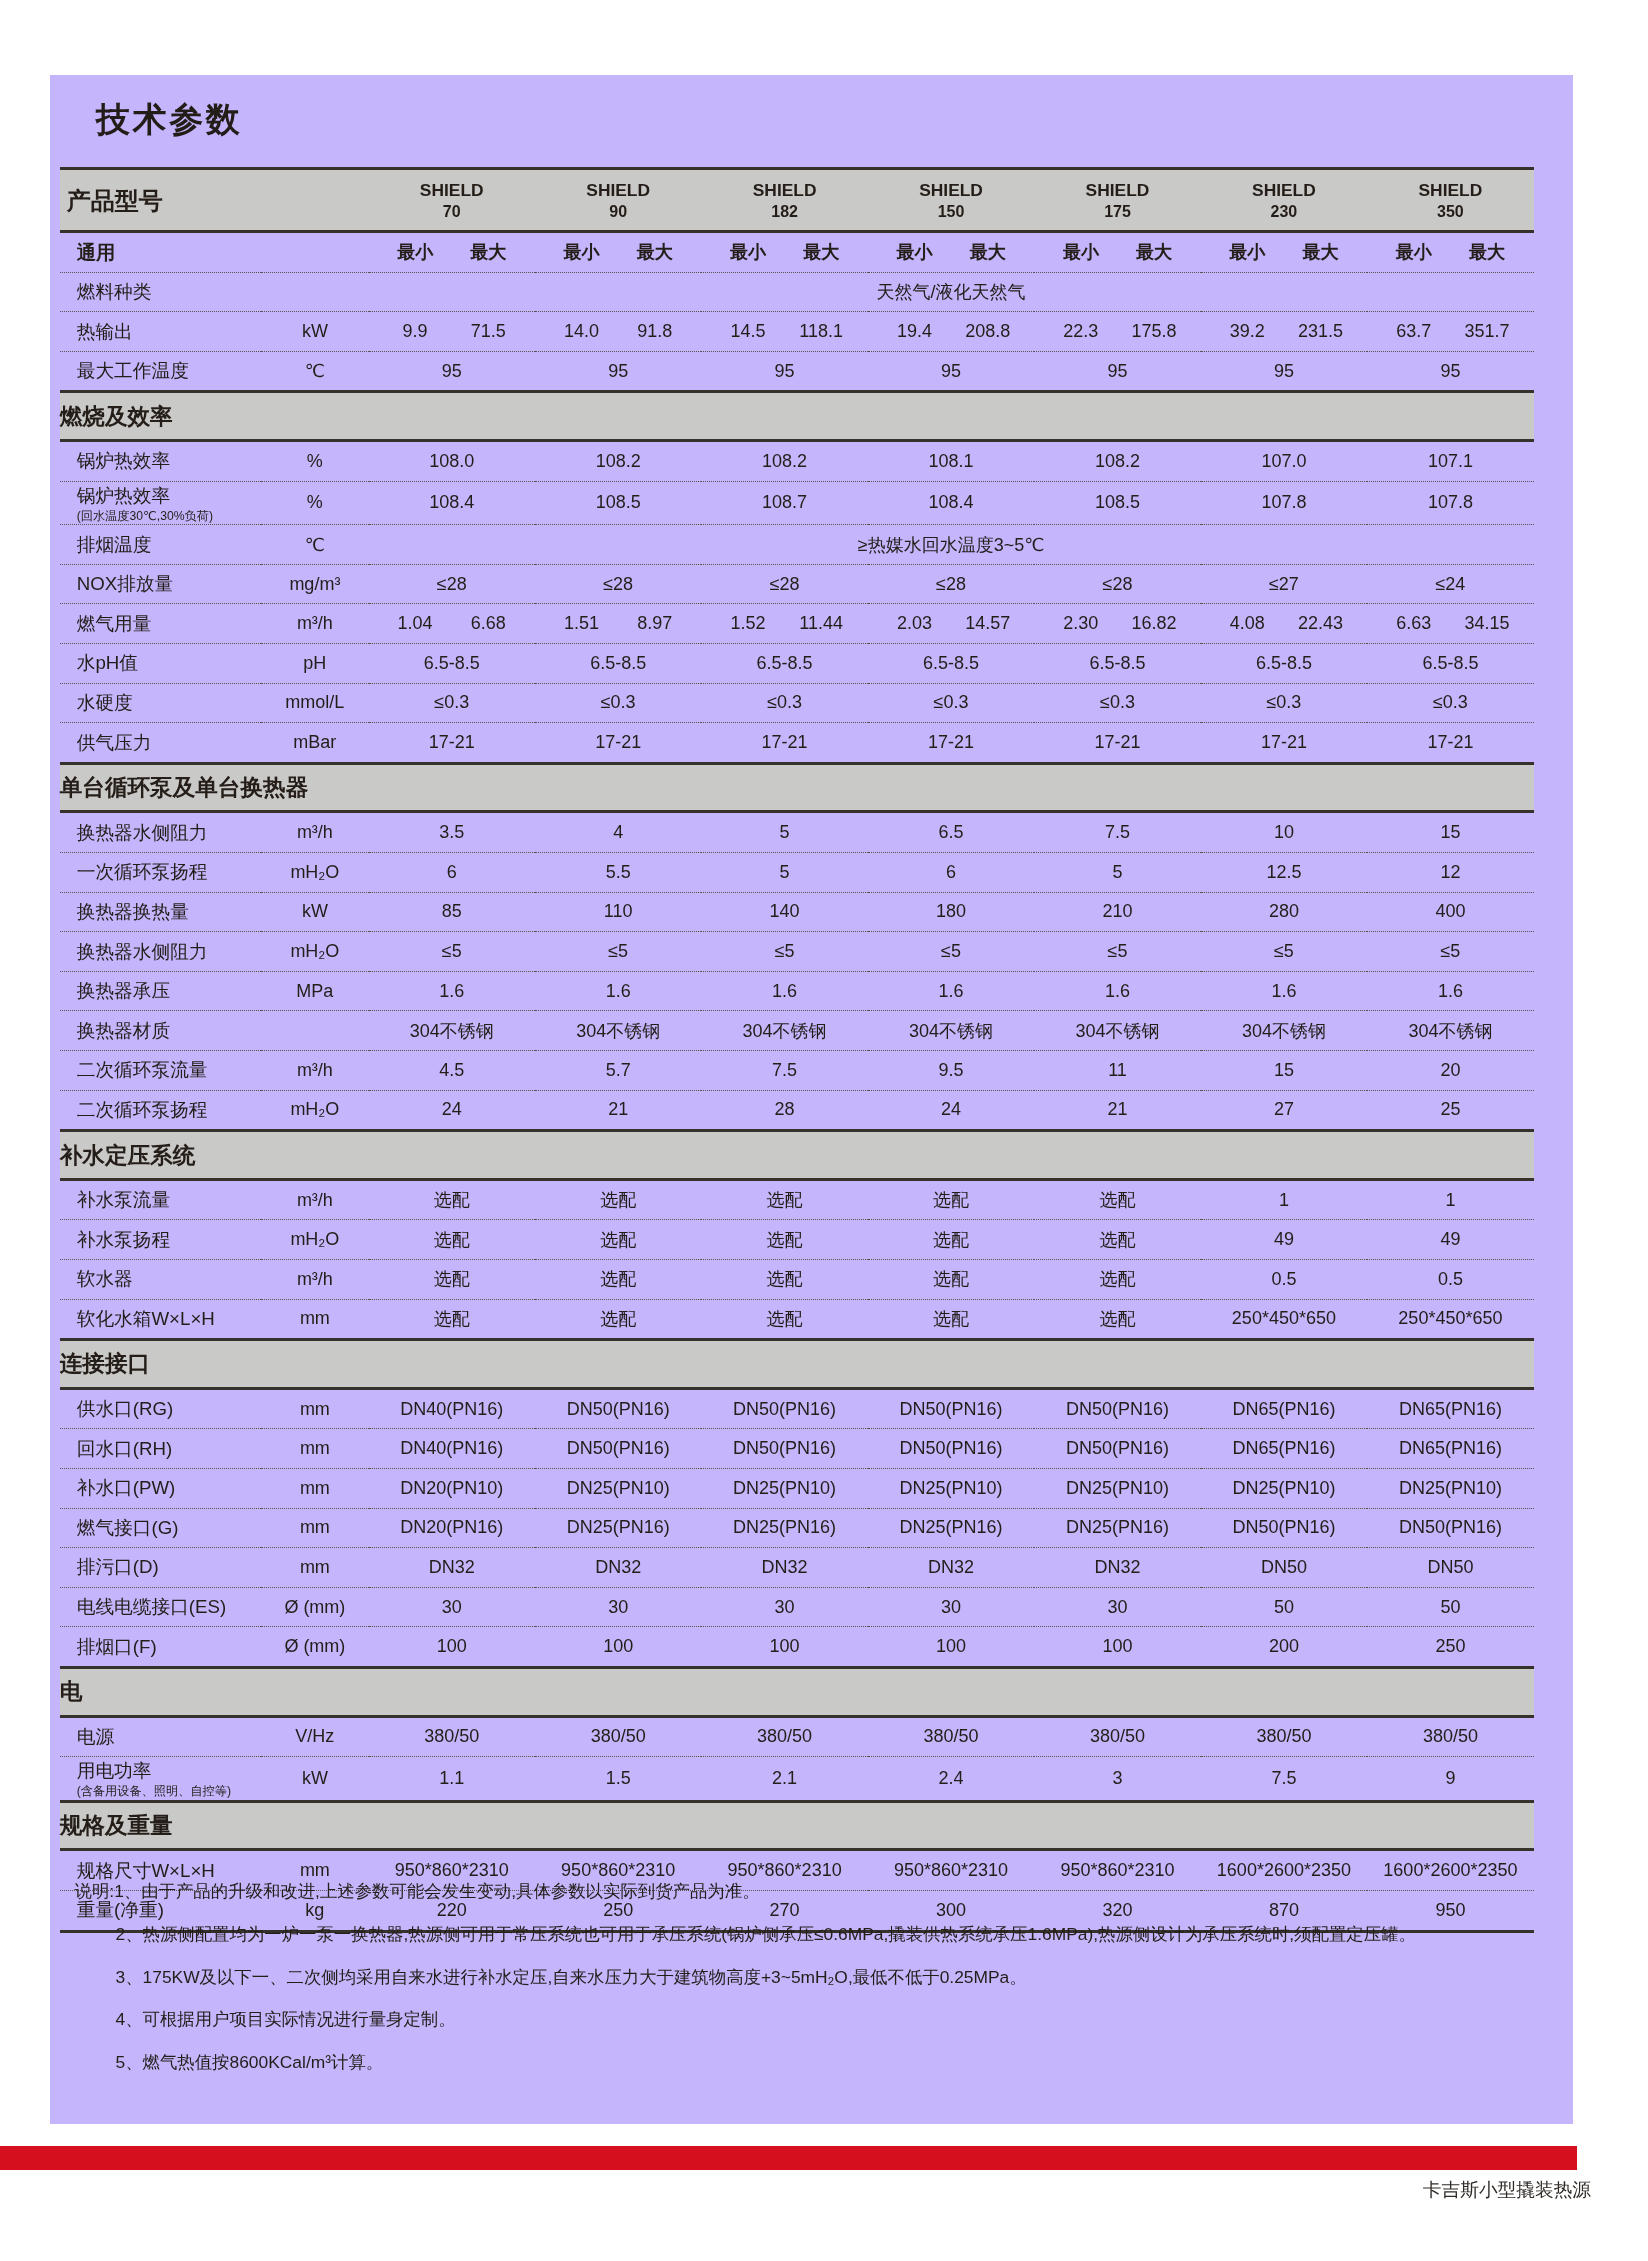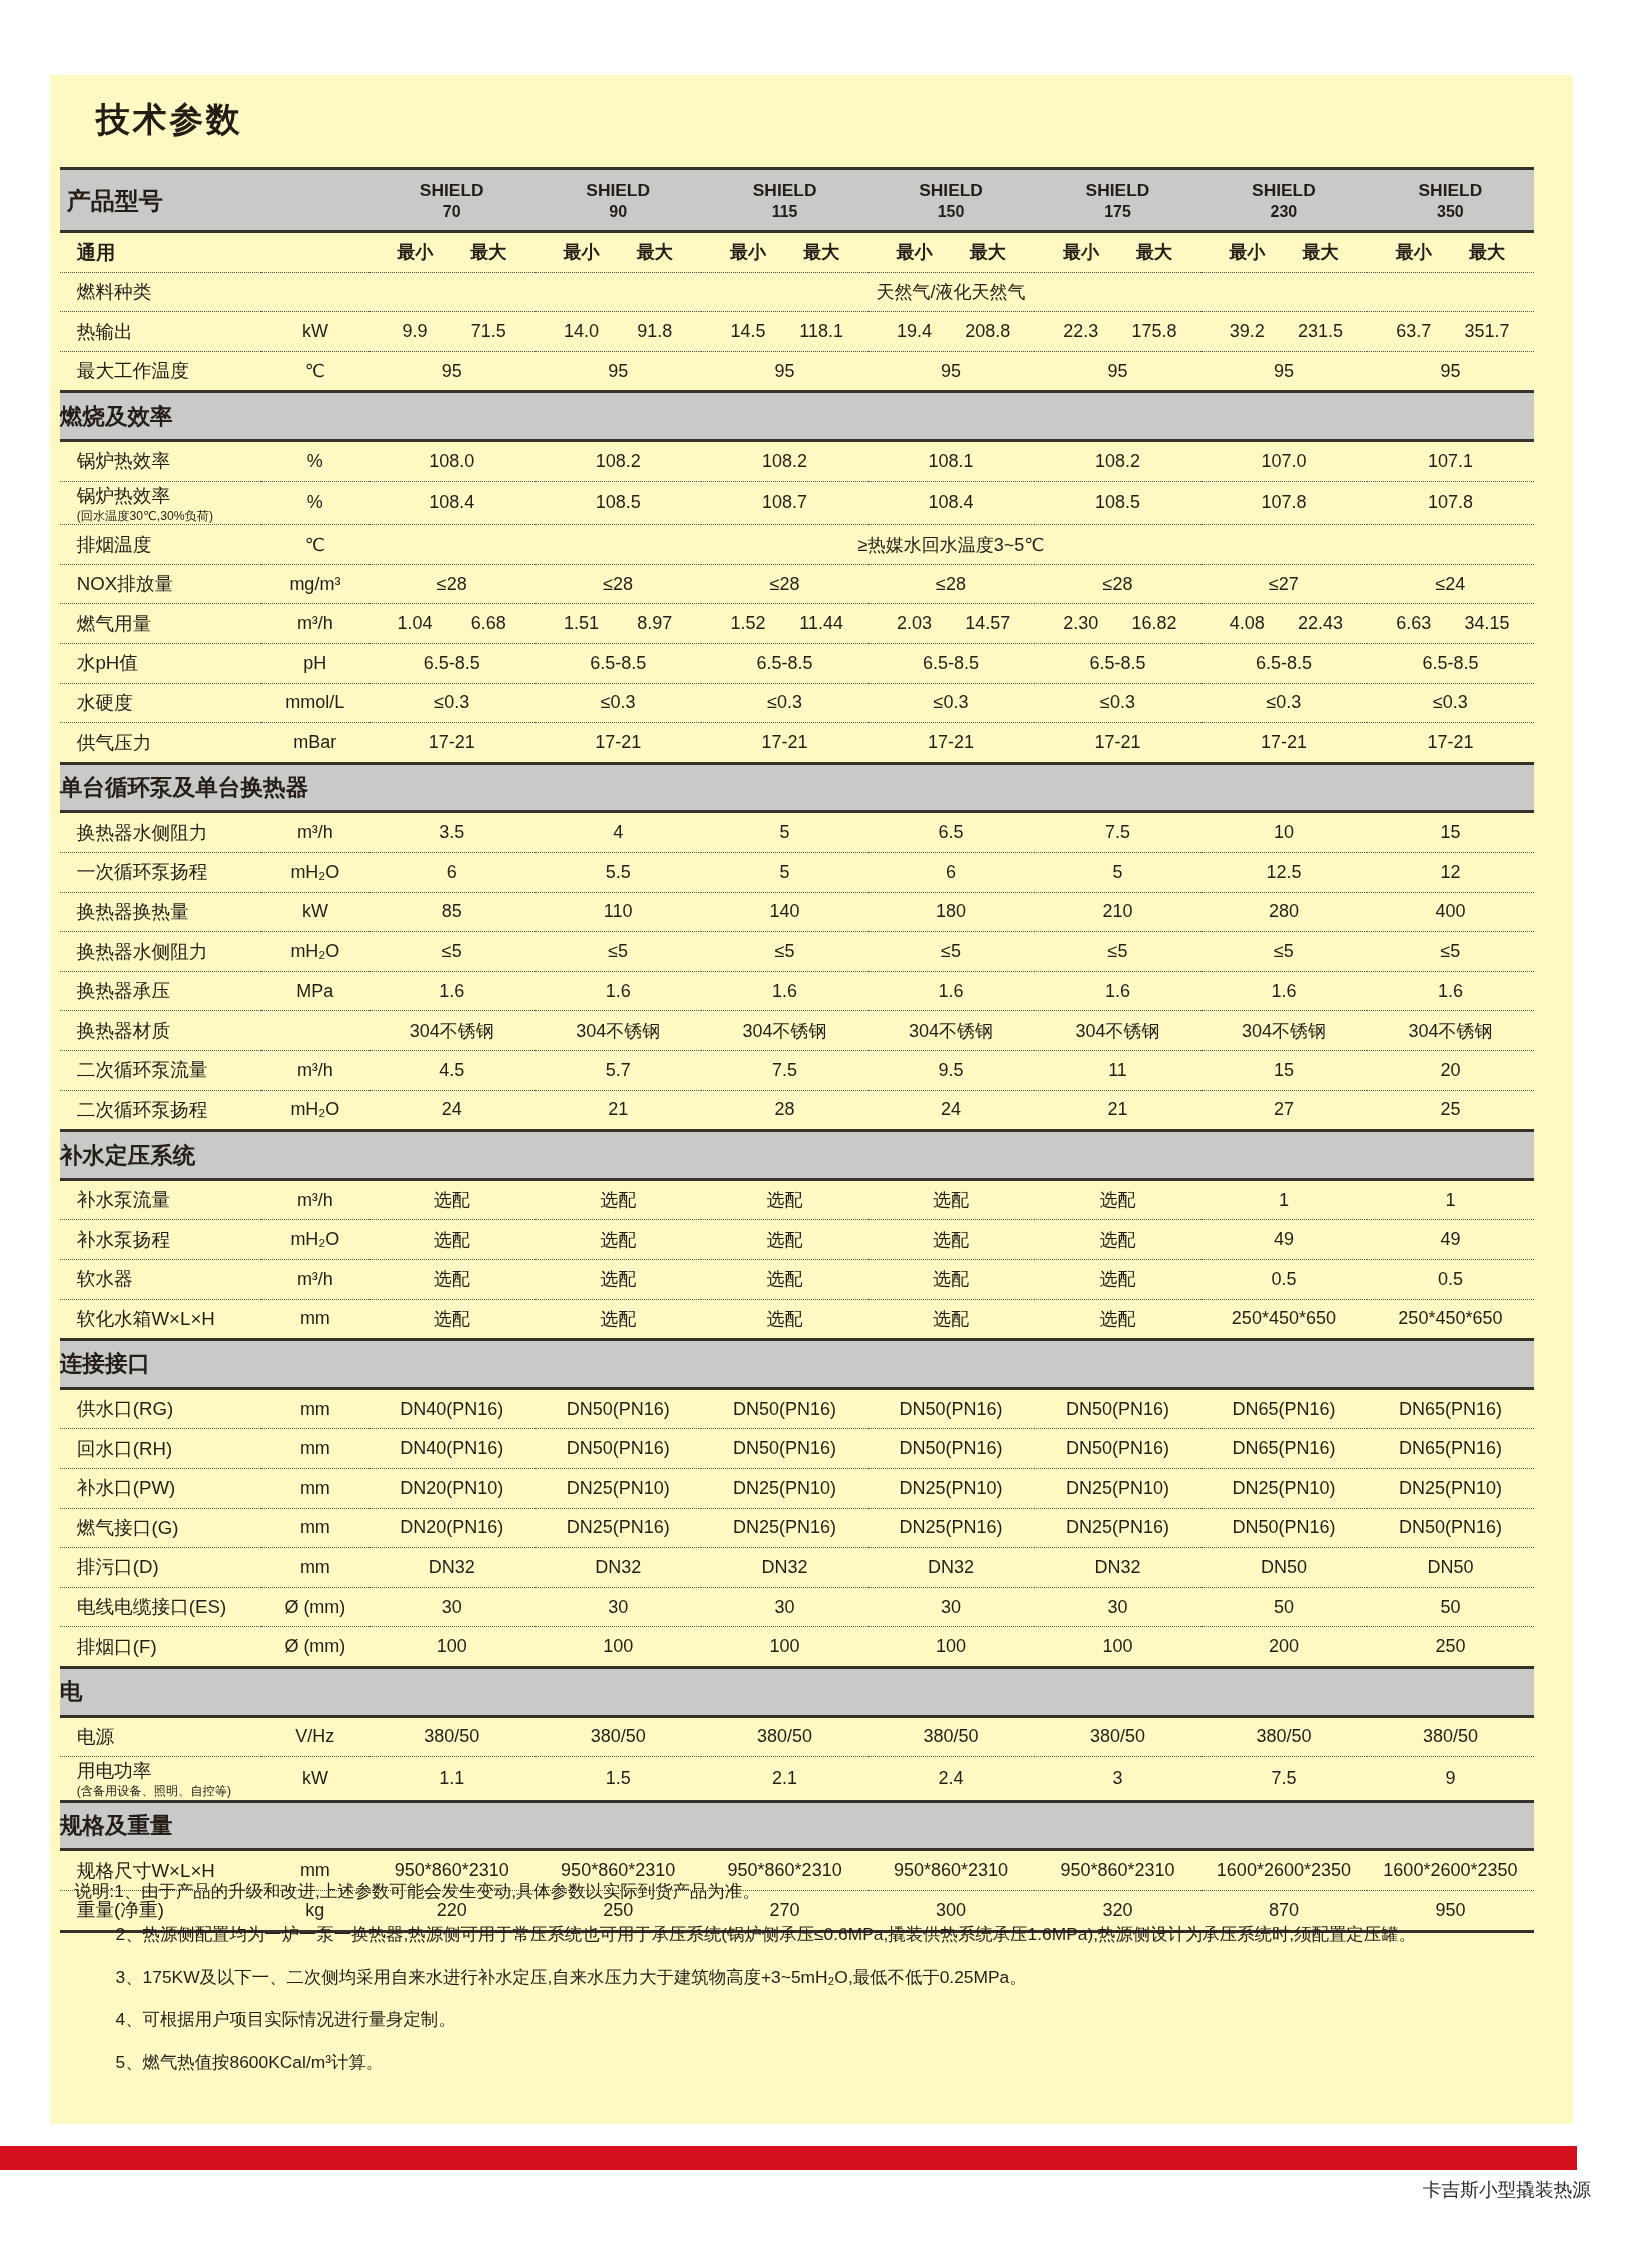--- a/index.html
+++ b/index.html
@@ -7,21 +7,21 @@
     position:relative;
     width:1648px;height:2261px;
     background:#ffffff;
     font-family:"Liberation Sans","DejaVu Sans",sans-serif;
     color:#241d18;
     overflow:hidden;
   }
   .page{
     position:absolute;left:50px;top:75px;
     width:1523px;height:2049px;
-    background:#fef9c3;
+    background:#c4b5fd;
   }
   .page-title{
     position:absolute;left:46px;top:22px;
     margin:0;
     font-size:34px;font-weight:700;color:#231c17;
     letter-spacing:2.6px;
   }
   table.spec{
     position:absolute;left:9.7px;top:92px;
     width:1474px;
@@ -110,21 +110,21 @@
             <th>
               <div class="model-name">SHIELD</div>
               <div class="model-num">70</div>
             </th>
             <th>
               <div class="model-name">SHIELD</div>
               <div class="model-num">90</div>
             </th>
             <th>
               <div class="model-name">SHIELD</div>
-              <div class="model-num">115</div>
+              <div class="model-num">182</div>
             </th>
             <th>
               <div class="model-name">SHIELD</div>
               <div class="model-num">150</div>
             </th>
             <th>
               <div class="model-name">SHIELD</div>
               <div class="model-num">175</div>
             </th>
             <th>

